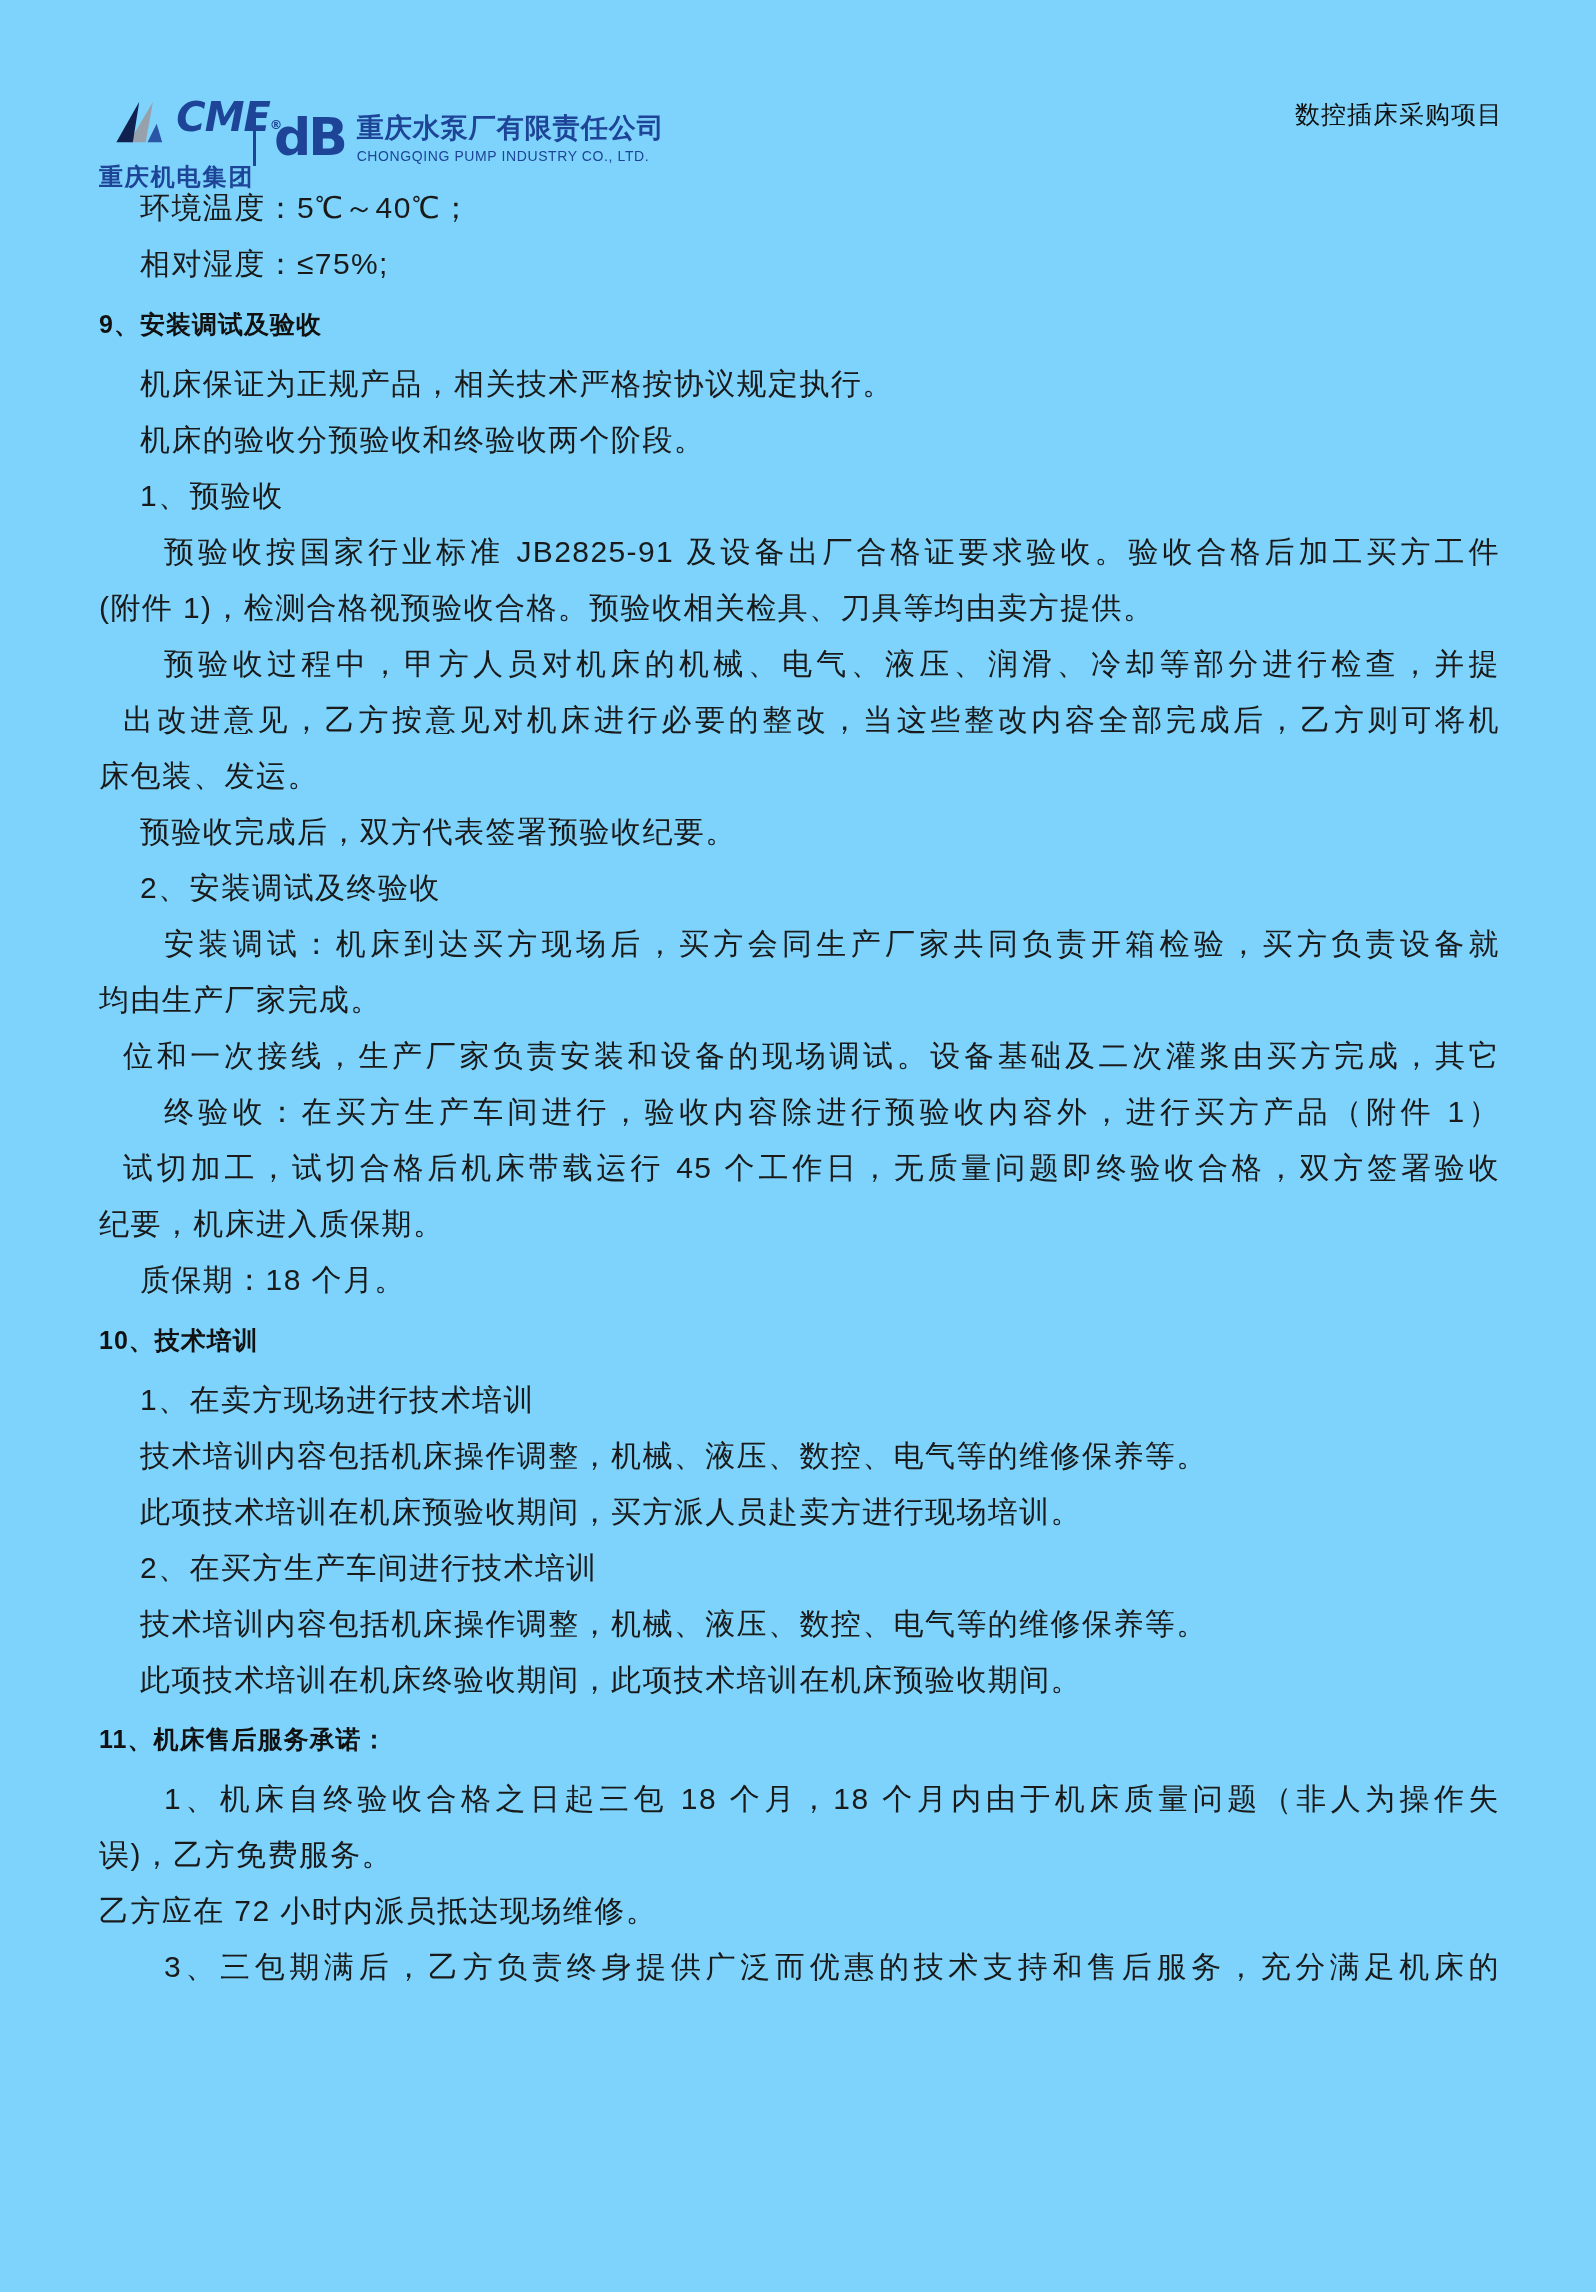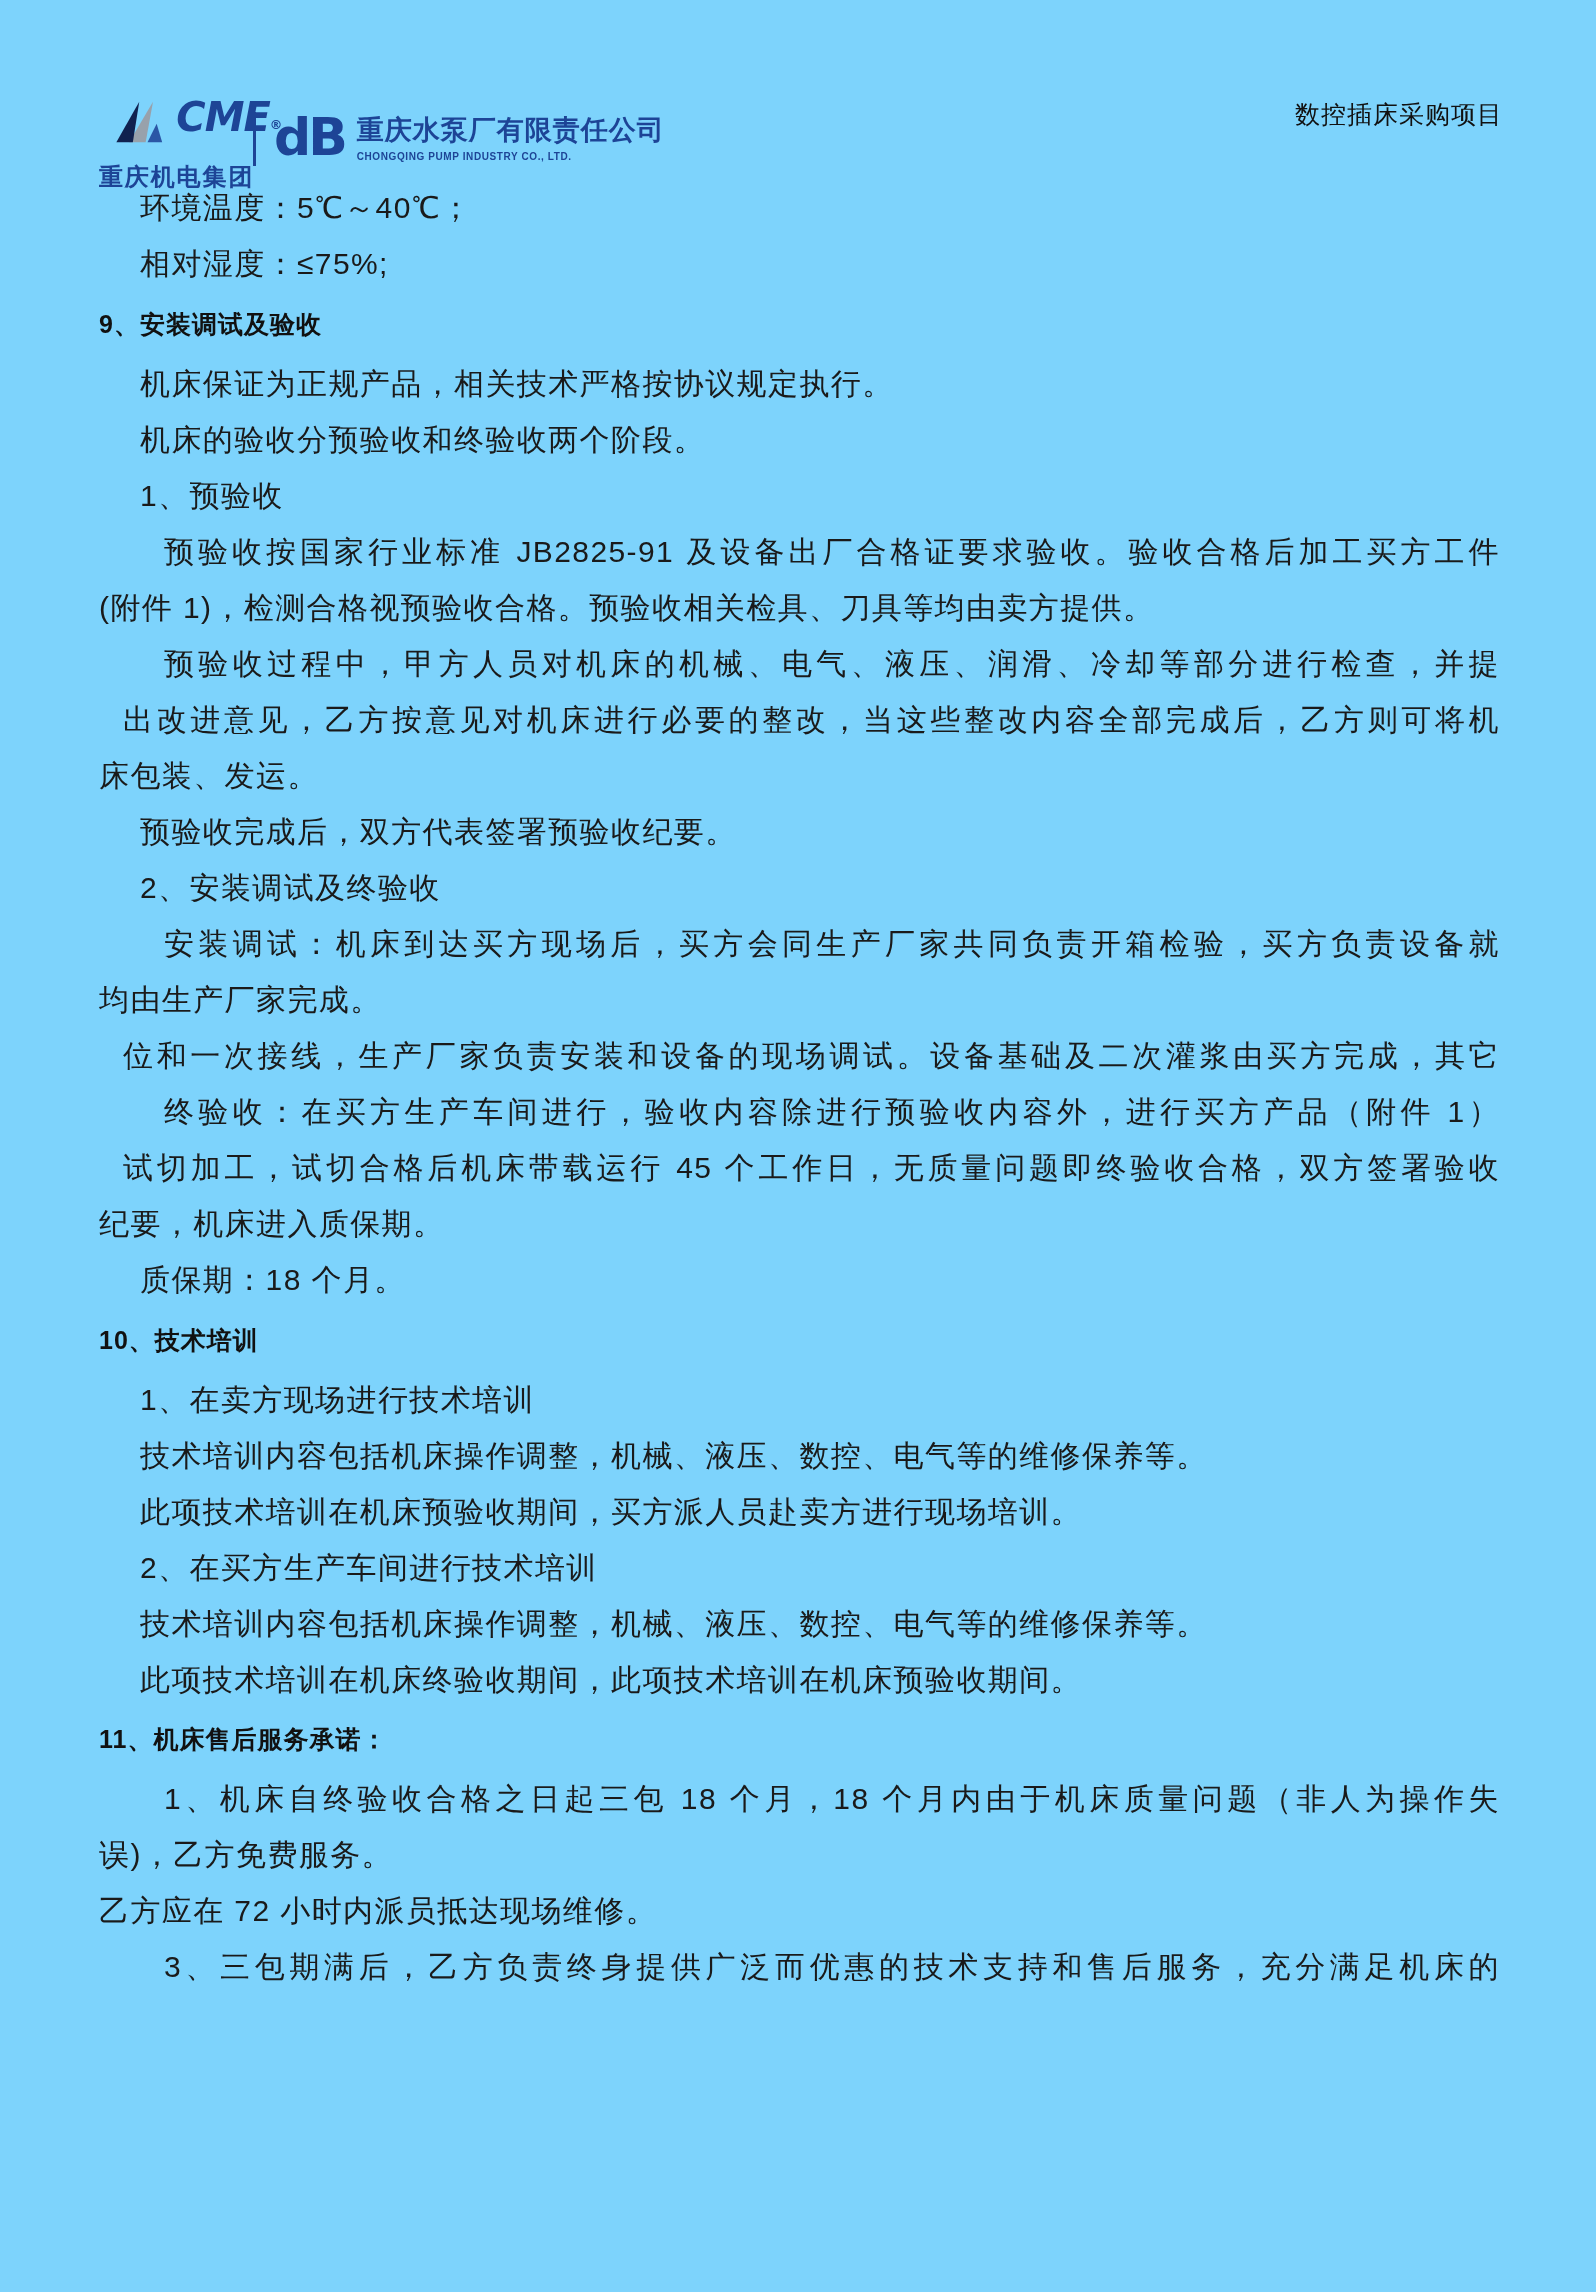--- a/index.html
+++ b/index.html
@@ -32,21 +32,21 @@
     position: absolute; left: 253px; top: 112px;
     width: 2.9px; height: 54px; background: #1d4496;
   }
   .logo-right { position: absolute; left: 274px; top: 108px; display: flex; align-items: center; }
   .db-mark {
     font-weight: 900; font-size: 52px; line-height: 58px; color: #1d4496;
     font-family: "DejaVu Sans", sans-serif; letter-spacing: -2.9px;
   }
   .pump-text { margin-left: 11.6px; }
   .pump-cn { font-weight: 700; font-size: 27px; letter-spacing: 1px; color: #1d4496; }
-  .pump-en { font-weight: 700; font-size: 10px; letter-spacing: 0.6px; color: #1d4496; margin-top: 2.9px; }
+  .pump-en { font-weight: 400; font-size: 14px; letter-spacing: 0.6px; color: #1d4496; margin-top: 2.9px; }
   .header-title {
     position: absolute; right: 94px; top: 98px;
     font-size: 25px; color: #111111; letter-spacing: 1px;
   }
 
   
   .doc { position: absolute; top: 180px; left: 99px; width: 1401px; color: #1a1a1a; }
   .doc .line {
     font-size: 30px; line-height: 56px; letter-spacing: 1.4px;
     white-space: normal;

